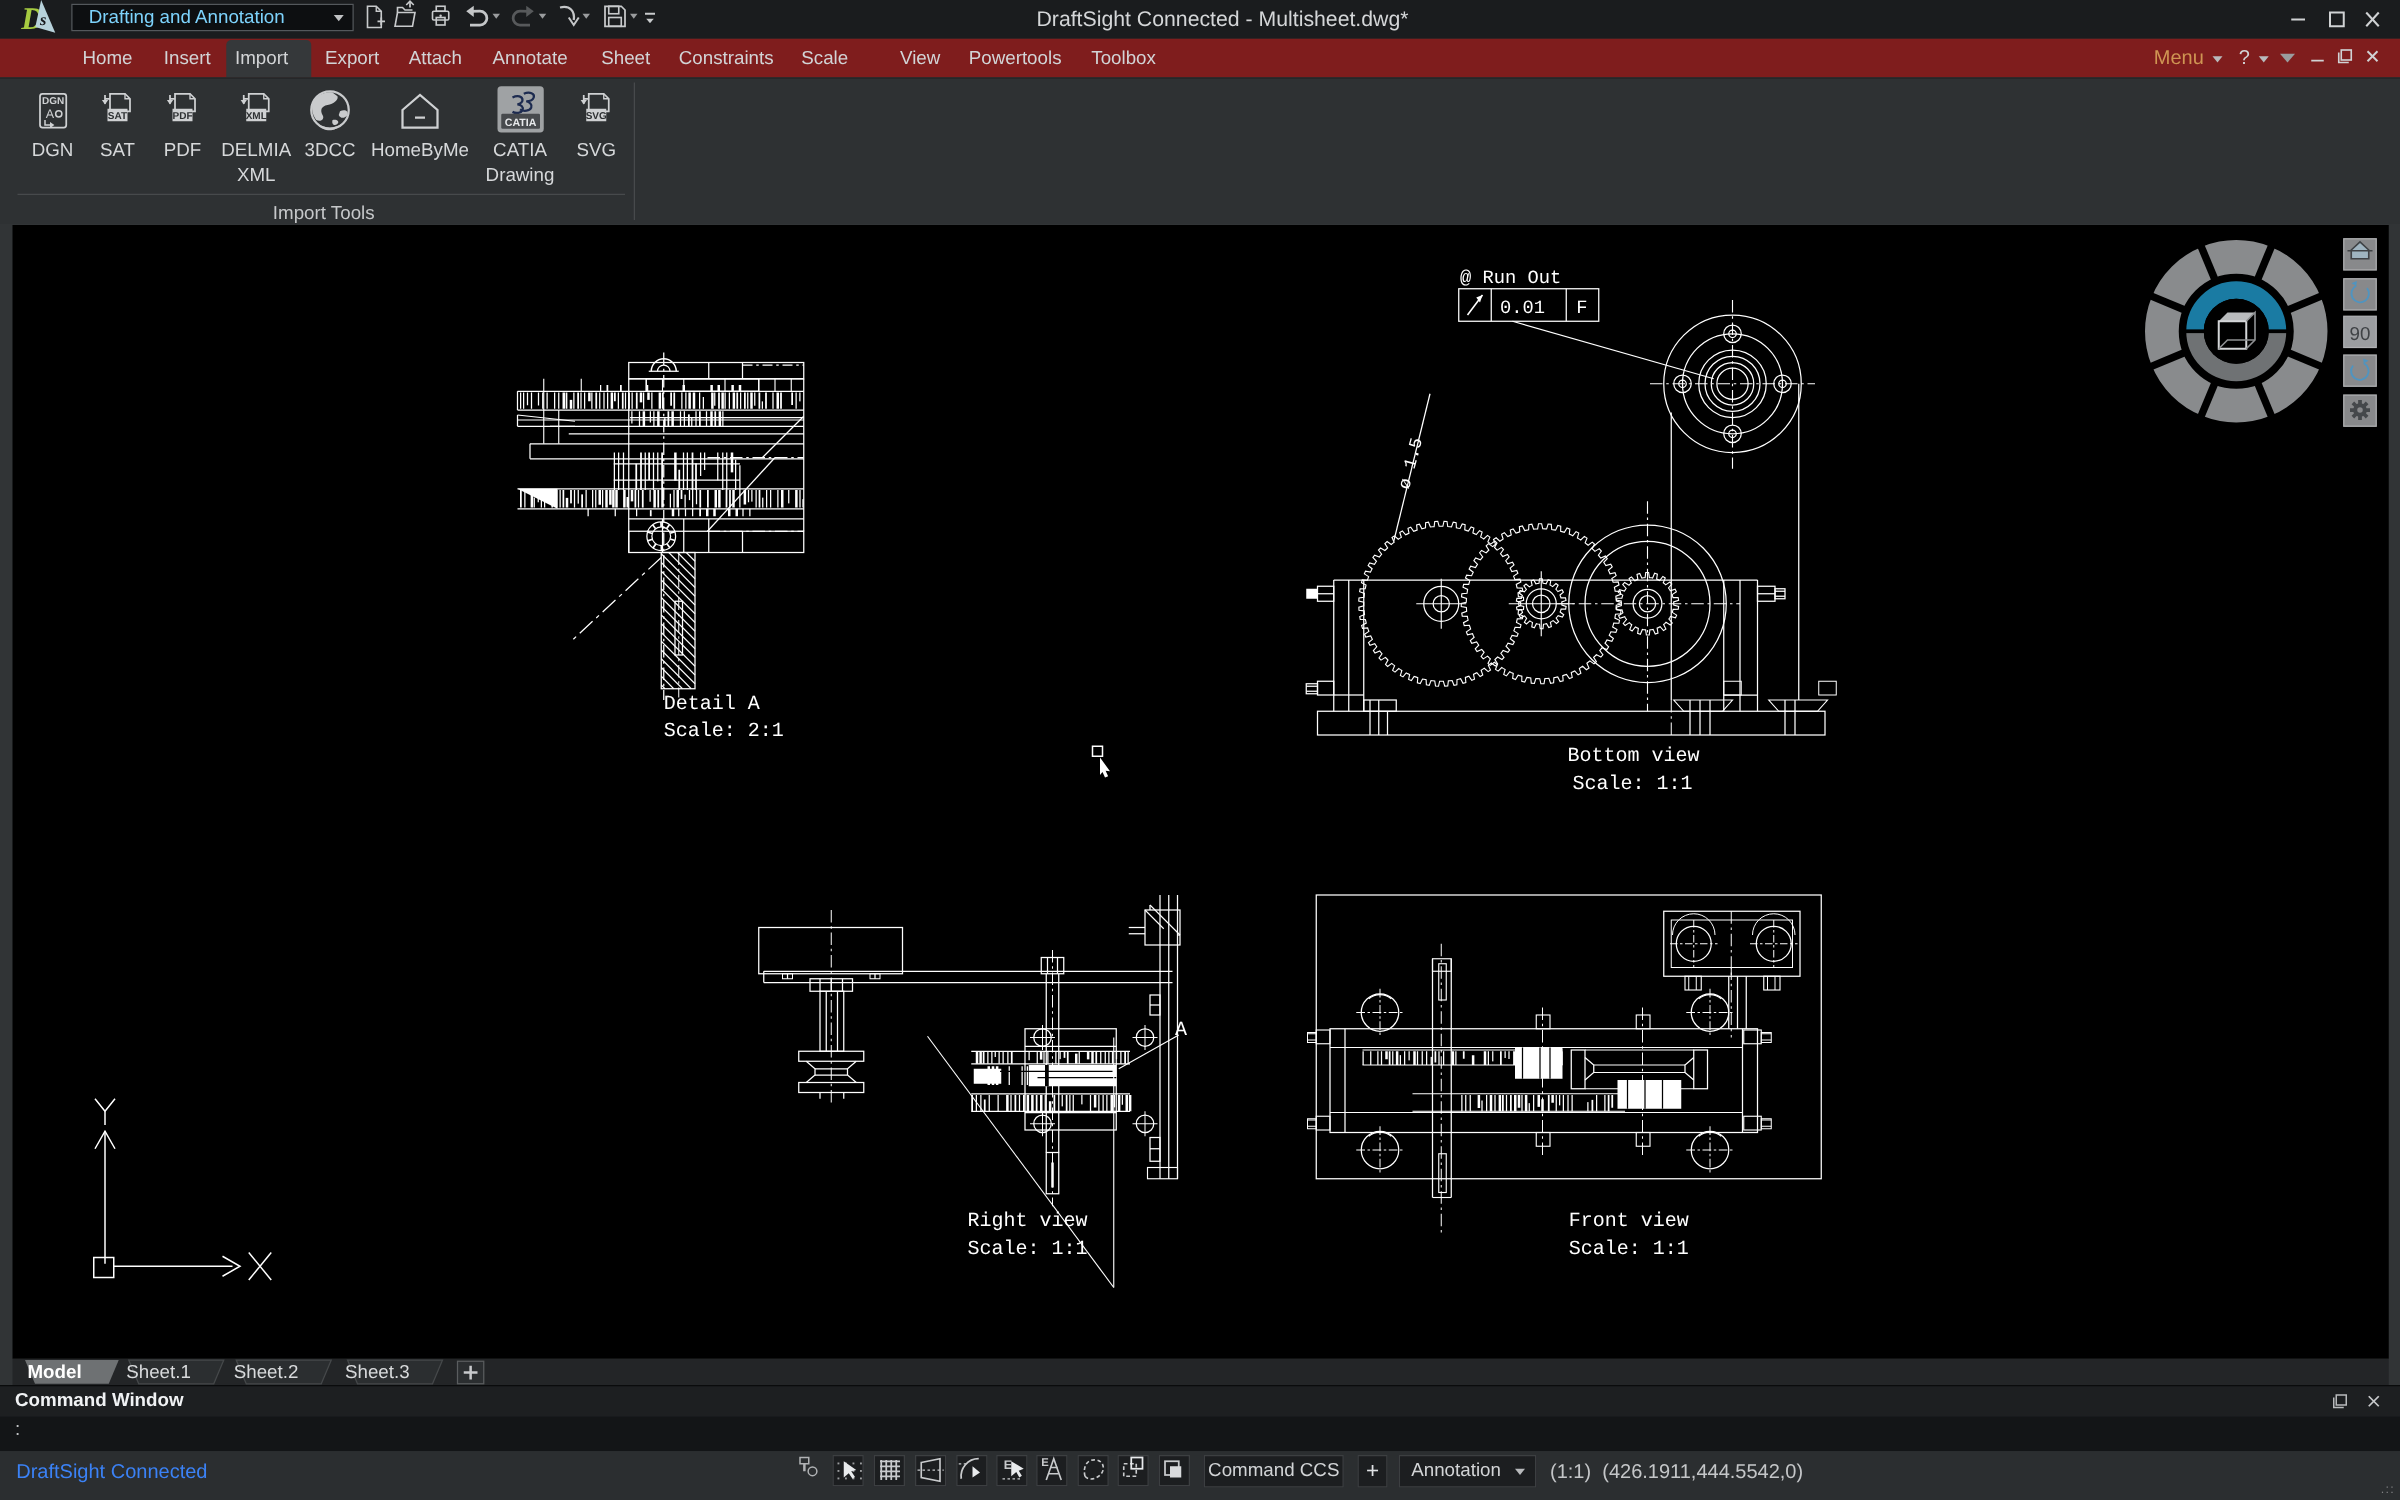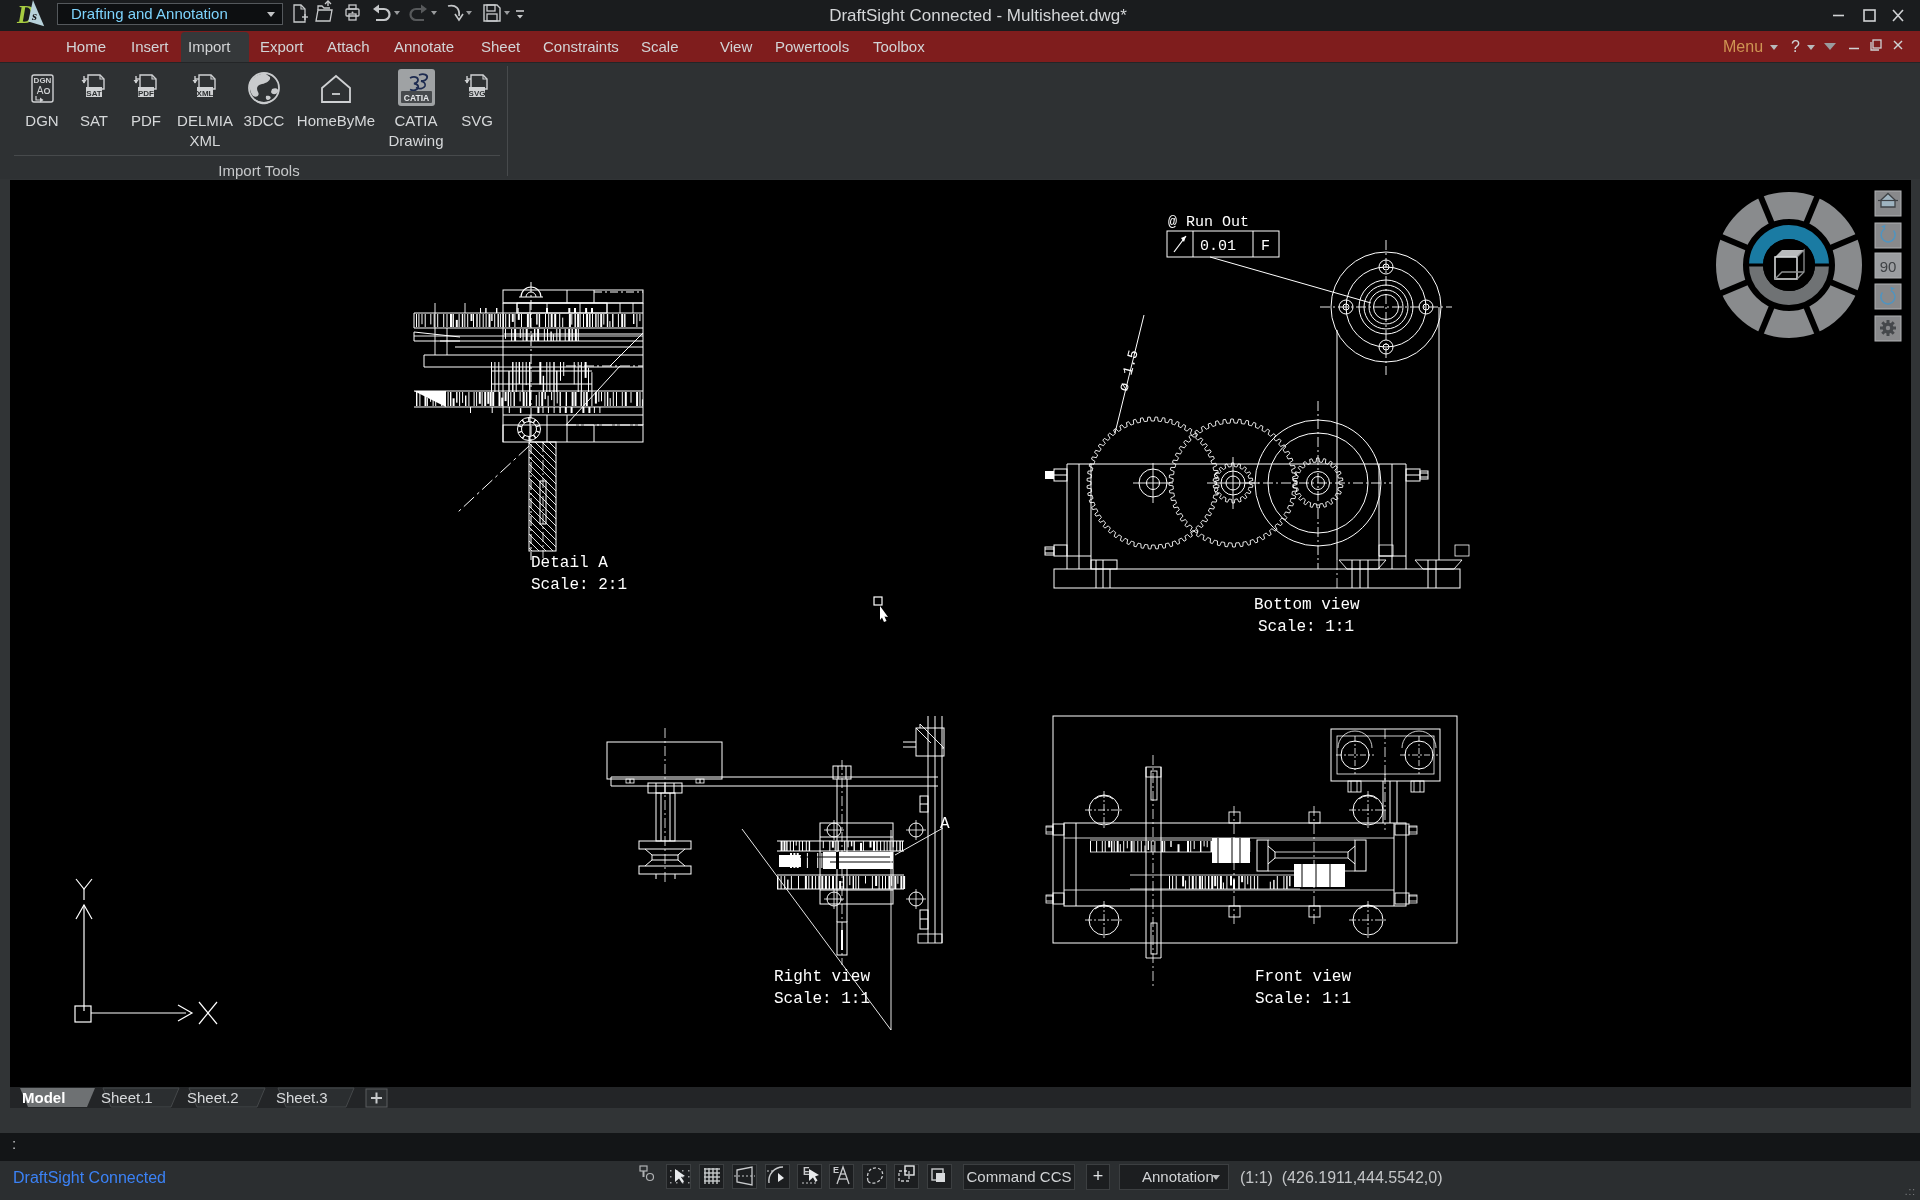--- a/index.html
+++ b/index.html
@@ -906,20 +906,29 @@
 <path d="M 268,1 L 344,1 L 336,20 L 276,20 Z" fill="#2b2e30" stroke="#45484a" stroke-width="1"></path>
 <rect x="356.0" y="2.0" width="21.0" height="18.0" fill="#2b2e30" stroke="#5a5d5f" stroke-width="1"></rect>
 <line x1="361.0" y1="11.0" x2="372.0" y2="11.0" stroke="#c8cacc" stroke-width="2"></line>
 <line x1="366.5" y1="5.5" x2="366.5" y2="16.5" stroke="#c8cacc" stroke-width="2"></line>
       </svg>
       <div class="tab" style="left:12px;width:71px;color:#ffffff;font-weight:bold">Model</div>
       <div class="tab" style="left:91px;width:76px">Sheet.1</div>
       <div class="tab" style="left:177px;width:76px">Sheet.2</div>
       <div class="tab" style="left:266px;width:76px">Sheet.3</div>
     </div>
+    <div id="cmdhead" class="abs">
+      <div class="abs" style="left:12px;top:3px;color:#f0f2f4;font-size:15px;font-weight:bold">Command Window</div>
+      <svg class="abs" style="left:0;top:0;width:1920px;height:25px" viewBox="0 0 1920 25">
+        <rect x="1869.0" y="7.0" width="8.0" height="8.0" fill="none" stroke="#b8babc" stroke-width="1.2"></rect>
+<path d="M 1867,9 L 1867,17 L 1875,17" fill="none" stroke="#b8babc" stroke-width="1.2"></path>
+<line x1="1895.0" y1="8.0" x2="1903.0" y2="16.0" stroke="#c8cacc" stroke-width="1.4"></line>
+<line x1="1903.0" y1="8.0" x2="1895.0" y2="16.0" stroke="#c8cacc" stroke-width="1.4"></line>
+      </svg>
+    </div>
     <div id="cmdline" class="abs">
       <div class="abs" style="left:12px;top:2px;color:#c0c2c4;font-size:15px">:</div>
     </div>
     <div id="statusbar" class="abs">
       <div class="abs" style="left:13px;top:8px;color:#3b82f6;font-size:16px">DraftSight Connected</div>
       <svg class="abs" style="left:0;top:-1161px;width:1920px;height:1200px;overflow:visible" viewBox="0 0 1920 1200">
         <rect x="640.0" y="1166.0" width="7.0" height="5.0" fill="none" stroke="#b0b2b4" stroke-width="1.2"></rect>
 <line x1="643.5" y1="1171.0" x2="643.5" y2="1177.0" stroke="#b0b2b4" stroke-width="2"></line>
 <circle cx="650.0" cy="1177.0" r="3.5" fill="none" stroke="#b0b2b4" stroke-width="1.2"></circle>
       </svg>
@@ -967,16 +976,16 @@
 <line x1="839.0" y1="18.0" x2="847.0" y2="18.0" stroke="#c8cacc" stroke-width="1.3"></line>
 <line x1="840.0" y1="13.0" x2="846.0" y2="13.0" stroke="#c8cacc" stroke-width="1.3"></line>
 <path d="M 868,20 C 866,12 870,6 877,7 C 883,8 884,14 881,18 C 878,22 871,24 868,20 Z" fill="none" stroke="#c8cacc" stroke-width="1.3" stroke-dasharray="3 2"></path>
 <rect x="899.0" y="10.0" width="10.0" height="10.0" fill="none" stroke="#c8cacc" stroke-width="1.3" stroke-dasharray="3 2"></rect>
 <rect x="905.0" y="5.0" width="9.0" height="9.0" fill="none" stroke="#e8eaec" stroke-width="1.4"></rect>
 <rect x="932.0" y="8.0" width="11.0" height="11.0" fill="none" stroke="#c8cacc" stroke-width="1.4"></rect>
 <rect x="936.0" y="12.0" width="9.0" height="9.0" fill="#d8dadc"></rect>
       </svg>
       <div class="abs" style="left:963px;top:3px;width:112px;height:26px;background:#1c1e20;border:1px solid #3c3f41;color:#d2d4d6;font-size:15px;text-align:center;line-height:24px">Command CCS</div>
       <div class="abs" style="left:1086px;top:3px;width:24px;height:26px;background:#1c1e20;border:1px solid #3c3f41;color:#e0e2e4;font-size:18px;text-align:center;line-height:23px">+</div>
-      <div class="abs" style="left:1119px;top:3px;width:110px;height:26px;background:#1c1e20;border:1px solid #3c3f41;color:#d2d4d6;font-size:15px;line-height:24px;padding-left:22px">Annotation<span style="position:absolute;right:8px;top:10px;width:0;height:0;border-left:4px solid transparent;border-right:4px solid transparent;border-top:5px solid #b8babc"></span></div>
+      <div class="abs" style="left:1119px;top:3px;width:110px;height:26px;background:#1c1e20;border:1px solid #3c3f41;color:#d2d4d6;font-size:15px;line-height:24px;padding-left:9px">Annotation<span style="position:absolute;right:8px;top:10px;width:0;height:0;border-left:4px solid transparent;border-right:4px solid transparent;border-top:5px solid #b8babc"></span></div>
       <div class="abs" style="left:1240px;top:8px;color:#c4c6c8;font-size:16px">(1:1)&nbsp; (426.1911,444.5542,0)</div>
       <div class="abs" style="right:4px;bottom:3px;color:#808284;font-size:10px;letter-spacing:1px">.::</div>
     </div>
   </div>
 </body></html>

